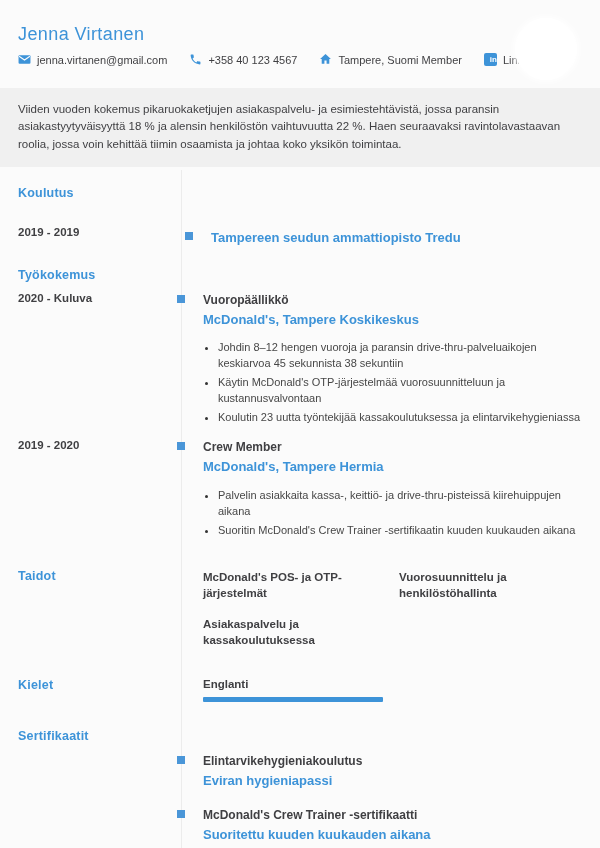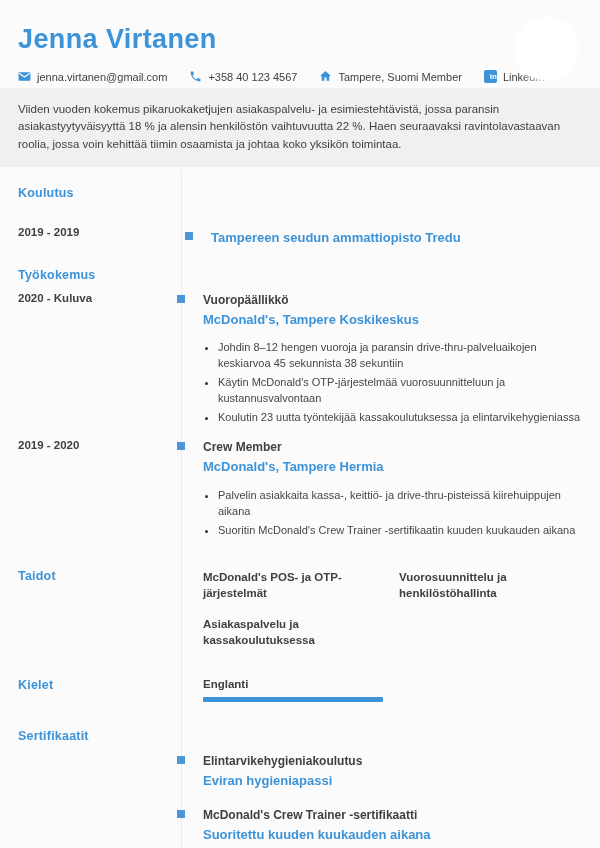--- a/index.html
+++ b/index.html
@@ -9,25 +9,25 @@
     font-family:"Liberation Sans", sans-serif;
     color:#3f3f42;
     position:relative;
     overflow:hidden;
   }
   .page{position:absolute;inset:0;}
 
   
   .name{
     position:absolute;left:18px;top:24px;
-    font-size:27px;font-weight:700;letter-spacing:.4px;
+    font-size:18px;font-weight:400;letter-spacing:.4px;
     color:#3d93d8;
   }
   .contact-row{
-    position:absolute;left:18px;top:70px;right:120px;
+    position:absolute;left:18px;top:53px;right:120px;
     display:flex;align-items:center;gap:22px;
     font-size:11px;color:#3f3f42;
     white-space:nowrap;
   }
   .contact-item{display:flex;align-items:center;gap:6px;}
   .cicon{width:13px;height:13px;flex:0 0 auto;display:block;}
   .li-badge{
     width:13px;height:13px;border-radius:2px;background:#3d93d8;
     color:#fff;font-size:8px;font-weight:700;line-height:13px;text-align:right;
     display:block;

